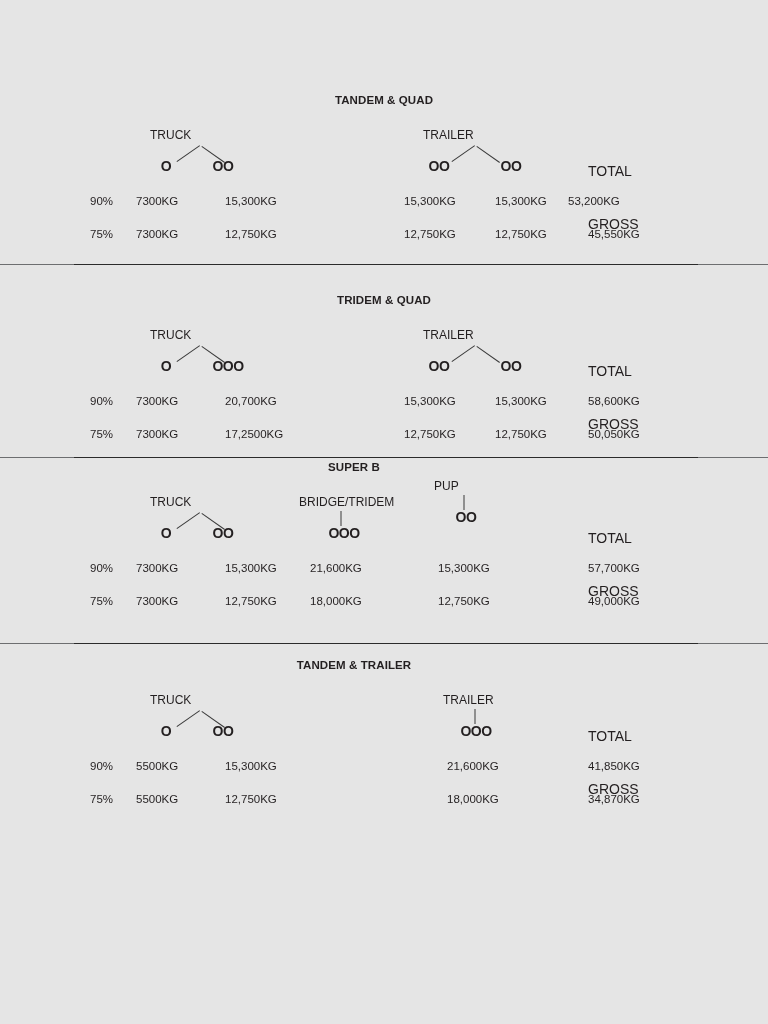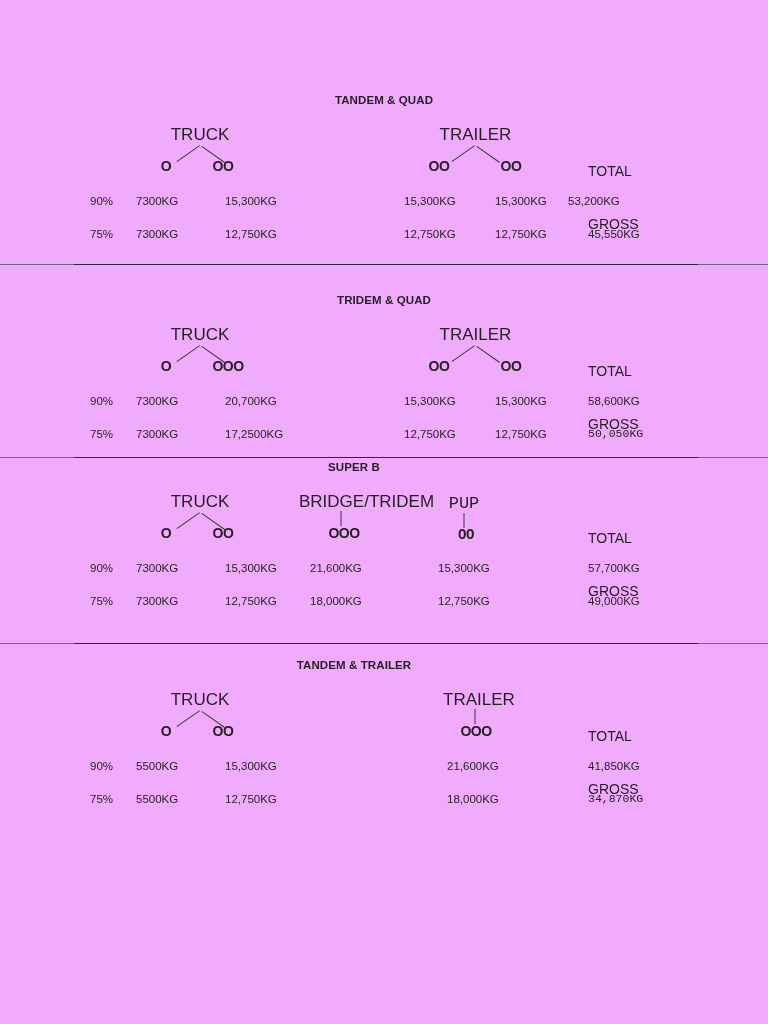--- a/index.html
+++ b/index.html
@@ -13,21 +13,21 @@
     height: 1024px;
     position: relative;
     font-family: "Liberation Sans", sans-serif;
     color: #231f20;
     overflow: hidden;
   }
 
   .page {
     position: absolute;
     inset: 0;
-    background: #f0abfc;
+    background: #e5e5e5;
   }
 
   
   .section {
     position: absolute;
     left: 0;
     width: 768px;
   }
 
   .section-title {
@@ -65,22 +65,22 @@
   
   .group {
     position: absolute;
     height: 54px;
   }
   .group-label {
     position: absolute;
     top: 0;
     left: 0;
     width: 100%;
-    text-align: center;
-    font-size: 17px;
+    text-align: left;
+    font-size: 12px;
     color: #231f20;
     white-space: pre;
     line-height: 14px;
   }
   .axles {
     position: absolute;
     top: 30px;
     left: 0;
     width: 100%;
     height: 22px;
@@ -226,21 +226,21 @@
       <div class="cell" style="left:404px;">15,300KG</div>
       <div class="cell" style="left:495px;">15,300KG</div>
       <div class="cell" style="left:588px;text-align:right;">58,600KG</div>
     </div>
     <div class="datarow" style="top:131px;">
       <div class="cell" style="left:90px;">75%</div>
       <div class="cell" style="left:136px;">7300KG</div>
       <div class="cell" style="left:225px;">17,2500KG</div>
       <div class="cell" style="left:404px;">12,750KG</div>
       <div class="cell" style="left:495px;">12,750KG</div>
-      <div class="cell" style="left:588px;font-family:Liberation Mono, monospace;">50,050KG</div>
+      <div class="cell" style="left:588px;">50,050KG</div>
     </div>
   </div>
 
   <div class="divider" style="top:457px;"></div>
 
   <div class="section" style="top:461px;">
 
     <div class="section-title shift-left">SUPER B</div>
 
     <div class="group" style="left:150px; top:34px; width:100px;">
@@ -254,21 +254,21 @@
     </div>
 
     <div class="group" style="left:299px; top:34px; width:84px;">
       <div class="group-label">BRIDGE/TRIDEM</div>
       <div class="axles">
         <div class="conn conn-stem" style="left:42px; top:-14px;"></div>
         <div class="axle-node" style="left:45px;">OOO</div>
       </div>
     </div>
 
-    <div class="group" style="left:434px; top:36px; width:60px;font-family:Liberation Mono, monospace;">
+    <div class="group" style="left:434px; top:18px; width:60px;">
       <div class="group-label">PUP</div>
       <div class="axles">
         <div class="conn conn-stem" style="left:30px; top:-14px;"></div>
         <div class="axle-node" style="left:32px;">OO</div>
       </div>
     </div>
 
     <div class="total-head" style="left:588px; top:34px;">
       <span>TOTAL</span>
       <span>GROSS</span>
@@ -326,17 +326,17 @@
       <div class="cell" style="left:136px;">5500KG</div>
       <div class="cell" style="left:225px;">15,300KG</div>
       <div class="cell" style="left:447px;">21,600KG</div>
       <div class="cell" style="left:588px;">41,850KG</div>
     </div>
     <div class="datarow" style="top:131px;">
       <div class="cell" style="left:90px;">75%</div>
       <div class="cell" style="left:136px;">5500KG</div>
       <div class="cell" style="left:225px;">12,750KG</div>
       <div class="cell" style="left:447px;">18,000KG</div>
-      <div class="cell" style="left:588px;font-family:Liberation Mono, monospace;">34,870KG</div>
+      <div class="cell" style="left:588px;">34,870KG</div>
     </div>
   </div>
 
 </div>
 
 </body></html>

